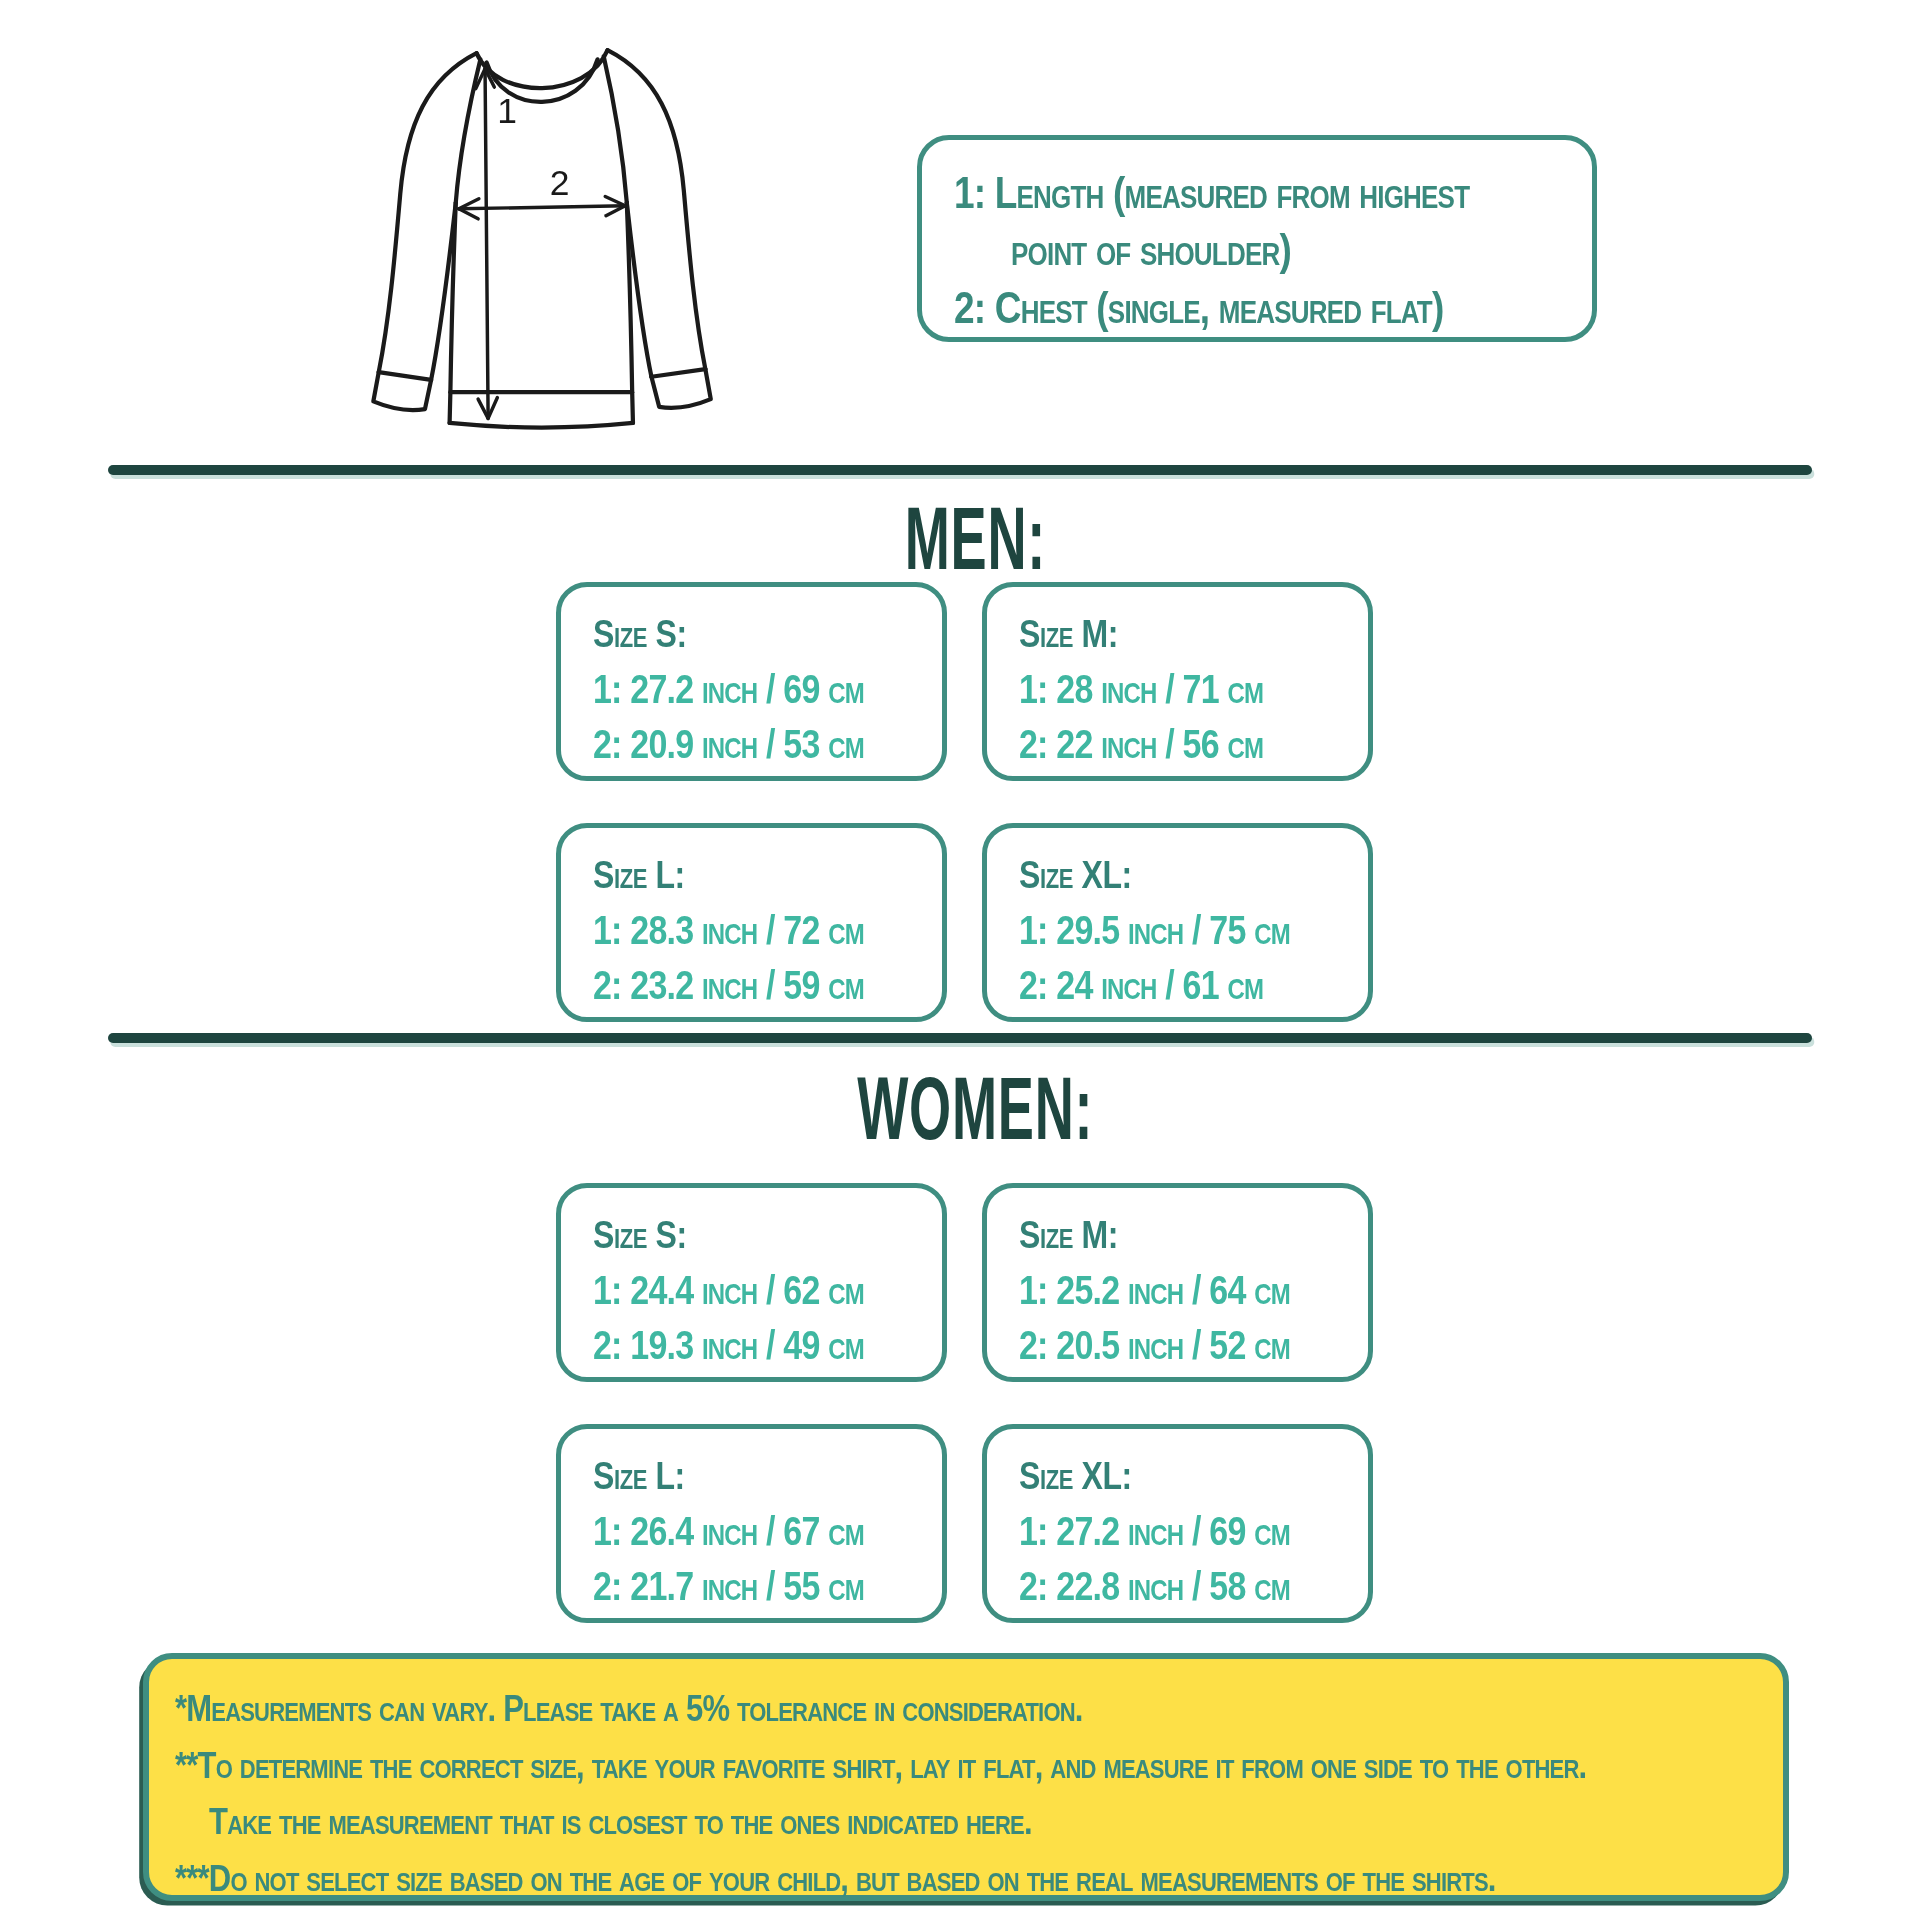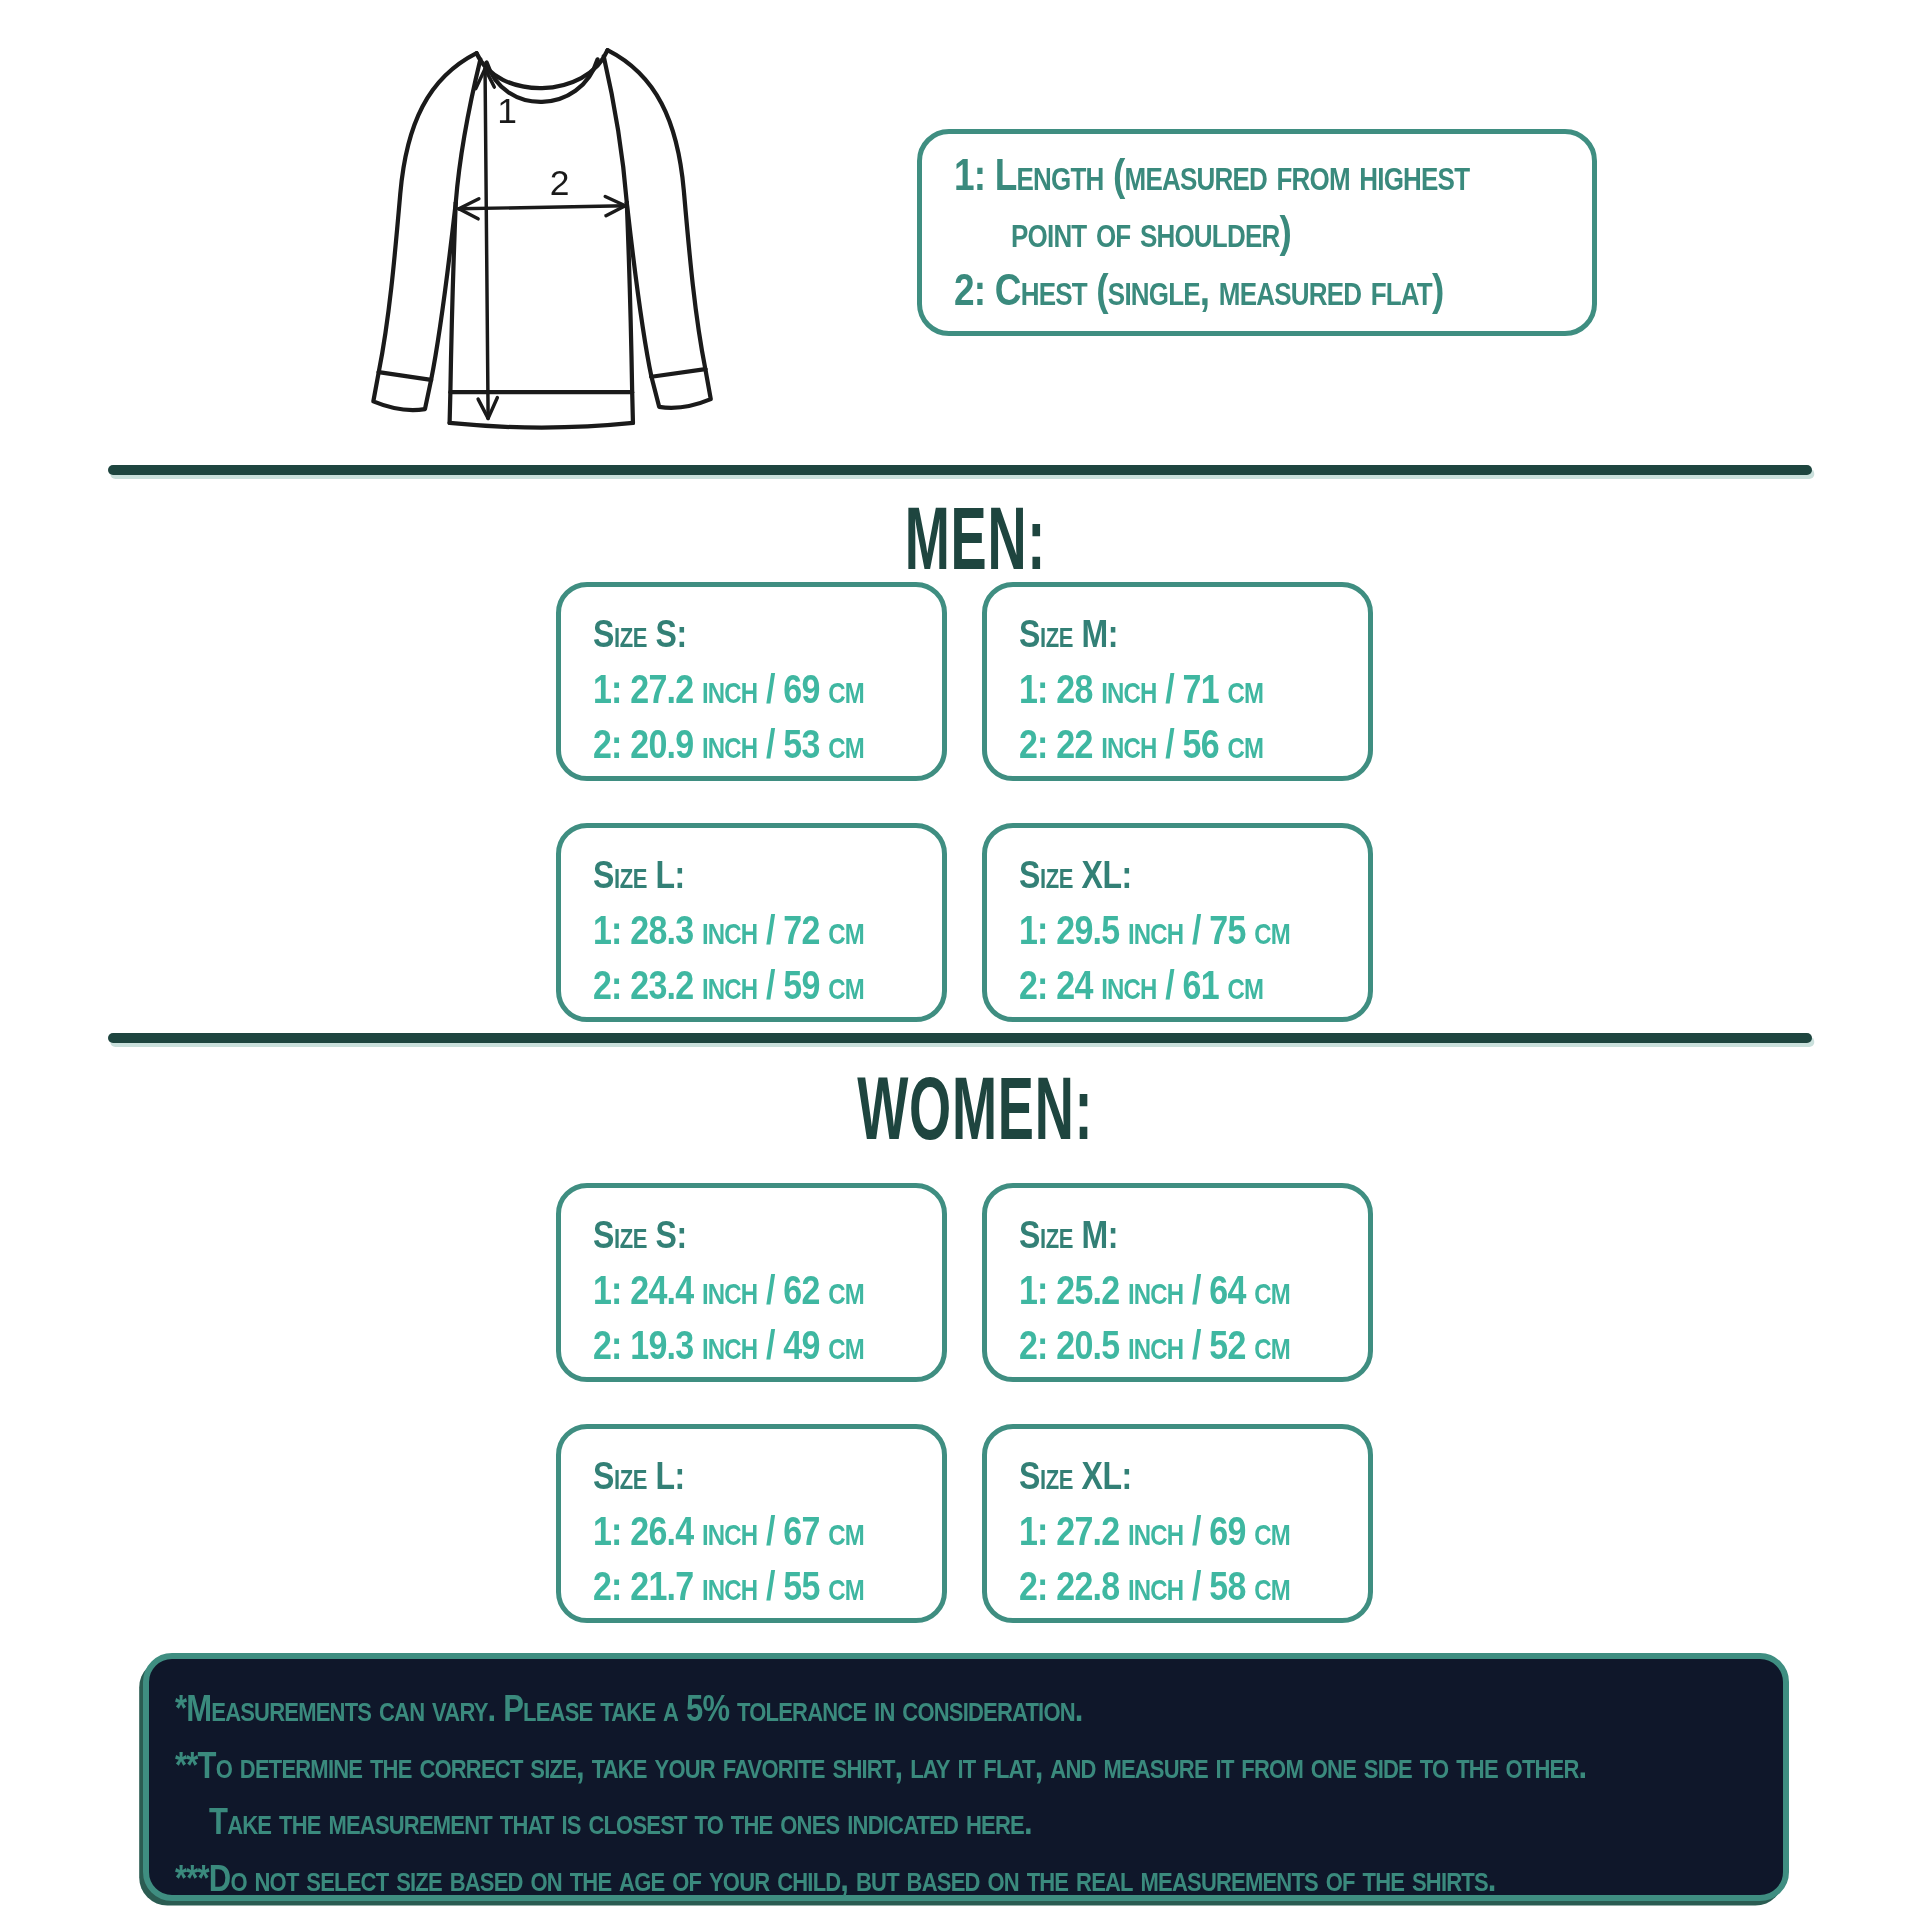--- a/index.html
+++ b/index.html
@@ -5,23 +5,23 @@
   html,body{margin:0;padding:0;}
   body{
     width:1926px;height:1926px;position:relative;background:#ffffff;
     font-family:"Liberation Sans","DejaVu Sans",sans-serif;
     overflow:hidden;
   }
   
   #shirt{position:absolute;left:351px;top:21.6px;width:416px;height:416px;}
   
   .legend-box{
-    position:absolute;left:917px;top:129px;width:680px;height:207px;
+    position:absolute;left:917px;top:135px;width:680px;height:207px;
     box-sizing:border-box;border:5.4px solid #3f8e81;border-radius:32px;background:#fff;
-    padding:12px 0 0 32px;
+    padding:24px 0 0 32px;
   }
   .legend-content{transform:scaleY(1.18);transform-origin:left top;}
   .legend-line{
     font-variant:small-caps;color:#3a8a7d;font-size:37px;line-height:49px;
     font-weight:bold;letter-spacing:-0.8px;white-space:nowrap;
   }
   .legend-line.indent{padding-left:57px;}
   
   .divider{
     position:absolute;left:108px;width:1704px;height:10px;border-radius:5.4px;
@@ -53,21 +53,21 @@
     font-variant:small-caps;color:#338076;font-size:32px;font-weight:bold;
     line-height:45px;letter-spacing:-0.4px;white-space:nowrap;
   }
   .size-line{
     font-variant:small-caps;color:#3fb7a1;font-size:34px;font-weight:bold;
     line-height:45px;letter-spacing:-0.8px;white-space:nowrap;
   }
   
   .notes-box{
     position:absolute;left:143px;top:1653px;width:1646px;height:248px;
-    box-sizing:border-box;border:6.2px solid #3f8e81;border-radius:29px;background:#0f172a;
+    box-sizing:border-box;border:6.2px solid #3f8e81;border-radius:29px;background:#fde047;
     padding:21.6px 0 0 26px;
     box-shadow:-4.6px 5.4px 0 -0.8px #2b5c52;
   }
   .notes-content{transform:scaleY(1.18);transform-origin:left top;}
   .note-line{
     font-variant:small-caps;color:#3a8a7d;font-size:31px;font-weight:bold;
     line-height:48px;letter-spacing:-0.8px;white-space:nowrap;
   }
   .note-line.indent{padding-left:34px;}
 </style>

